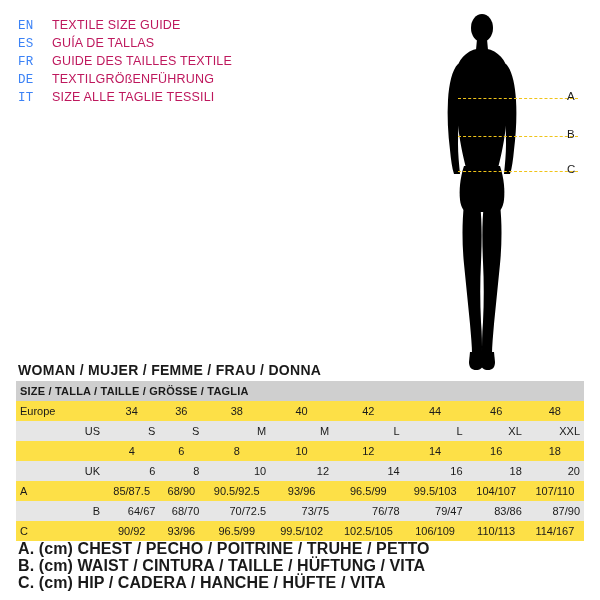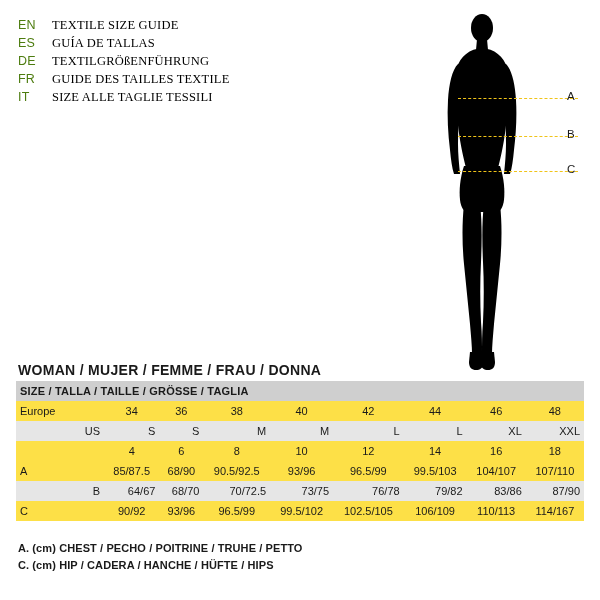--- a/index.html
+++ b/index.html
@@ -27,25 +27,25 @@
     display: flex;
     align-items: baseline;
     height: 18px;
     line-height: 18px;
     font-size: 12.5px;
     letter-spacing: 0.2px;
   }
   .lang-code {
     width: 34px;
     flex: 0 0 34px;
-    color: #4d7c0f;
+    color: #3b82f6;
+    font-family: Liberation Mono, monospace;
   }
   .lang-text {
-    color: #000000;
-    font-family: Liberation Serif, serif;
+    color: #be185d;
   }
 
   
   .figure-wrap {
     position: absolute;
     left: 430px;
     top: 8px;
     width: 165px;
     height: 370px;
   }
@@ -99,45 +99,45 @@
   .cell { text-align: center; }
 
   
   .legend {
     position: absolute;
     left: 18px;
     top: 540px;
     width: 560px;
   }
   .legend-row {
-    font-size: 11px;
+    font-size: 16px;
     font-weight: bold;
     line-height: 17px;
     letter-spacing: 0.1px;
   }
 </style>
 </head>
 <body>
 
 <div class="lang-block">
   <div class="lang-row">
     <span class="lang-code">EN</span>
     <span class="lang-text">TEXTILE SIZE GUIDE</span>
   </div>
   <div class="lang-row">
     <span class="lang-code">ES</span>
     <span class="lang-text">GUÍA DE TALLAS</span>
   </div>
   <div class="lang-row">
+    <span class="lang-code">FR</span>
+    <span class="lang-text">GUIDE DES TAILLES TEXTILE</span>
+  </div>
+  <div class="lang-row">
     <span class="lang-code">DE</span>
     <span class="lang-text">TEXTILGRÖßENFÜHRUNG</span>
-  </div>
-  <div class="lang-row">
-    <span class="lang-code">FR</span>
-    <span class="lang-text">GUIDE DES TAILLES TEXTILE</span>
   </div>
   <div class="lang-row">
     <span class="lang-code">IT</span>
     <span class="lang-text">SIZE ALLE TAGLIE TESSILI</span>
   </div>
 </div>
 
 <div class="figure-wrap">
   <svg class="figure-svg" width="165" height="370" viewBox="0 0 165 370">
     <g fill="#000000">
@@ -237,52 +237,64 @@
       <td class="col-label"></td>
       <td class="cell">4</td>
       <td class="cell">6</td>
       <td class="cell">8</td>
       <td class="cell">10</td>
       <td class="cell">12</td>
       <td class="cell">14</td>
       <td class="cell">16</td>
       <td class="cell">18</td>
     </tr>
+    <tr class="row-alt">
+      <td class="col-label">UK</td>
+      <td class="cell">6</td>
+      <td class="cell">8</td>
+      <td class="cell">10</td>
+      <td class="cell">12</td>
+      <td class="cell">14</td>
+      <td class="cell">16</td>
+      <td class="cell">18</td>
+      <td class="cell">20</td>
+    </tr>
     <tr class="row-plain">
       <td class="col-label">A</td>
       <td class="cell">85/87.5</td>
       <td class="cell">68/90</td>
       <td class="cell">90.5/92.5</td>
       <td class="cell">93/96</td>
       <td class="cell">96.5/99</td>
       <td class="cell">99.5/103</td>
       <td class="cell">104/107</td>
       <td class="cell">107/110</td>
     </tr>
     <tr class="row-alt">
       <td class="col-label">B</td>
       <td class="cell">64/67</td>
       <td class="cell">68/70</td>
       <td class="cell">70/72.5</td>
       <td class="cell">73/75</td>
       <td class="cell">76/78</td>
-      <td class="cell">79/82</td>
+      <td class="cell">79/47</td>
       <td class="cell">83/86</td>
       <td class="cell">87/90</td>
     </tr>
     <tr class="row-plain">
       <td class="col-label">C</td>
       <td class="cell">90/92</td>
       <td class="cell">93/96</td>
       <td class="cell">96.5/99</td>
       <td class="cell">99.5/102</td>
       <td class="cell">102.5/105</td>
       <td class="cell">106/109</td>
       <td class="cell">110/113</td>
       <td class="cell">114/167</td>
     </tr>
   </tbody>
 </table>
 
 <div class="legend">
   <div class="legend-row">A. (cm) CHEST / PECHO / POITRINE / TRUHE / PETTO</div>
-  <div class="legend-row">C. (cm) HIP / CADERA / HANCHE / HÜFTE / HIPS</div>
+  <div class="legend-row">B. (cm) WAIST / CINTURA / TAILLE / HÜFTUNG / VITA</div>
+  <div class="legend-row">C. (cm) HIP / CADERA / HANCHE / HÜFTE / VITA</div>
 </div>
 
 </body></html>

